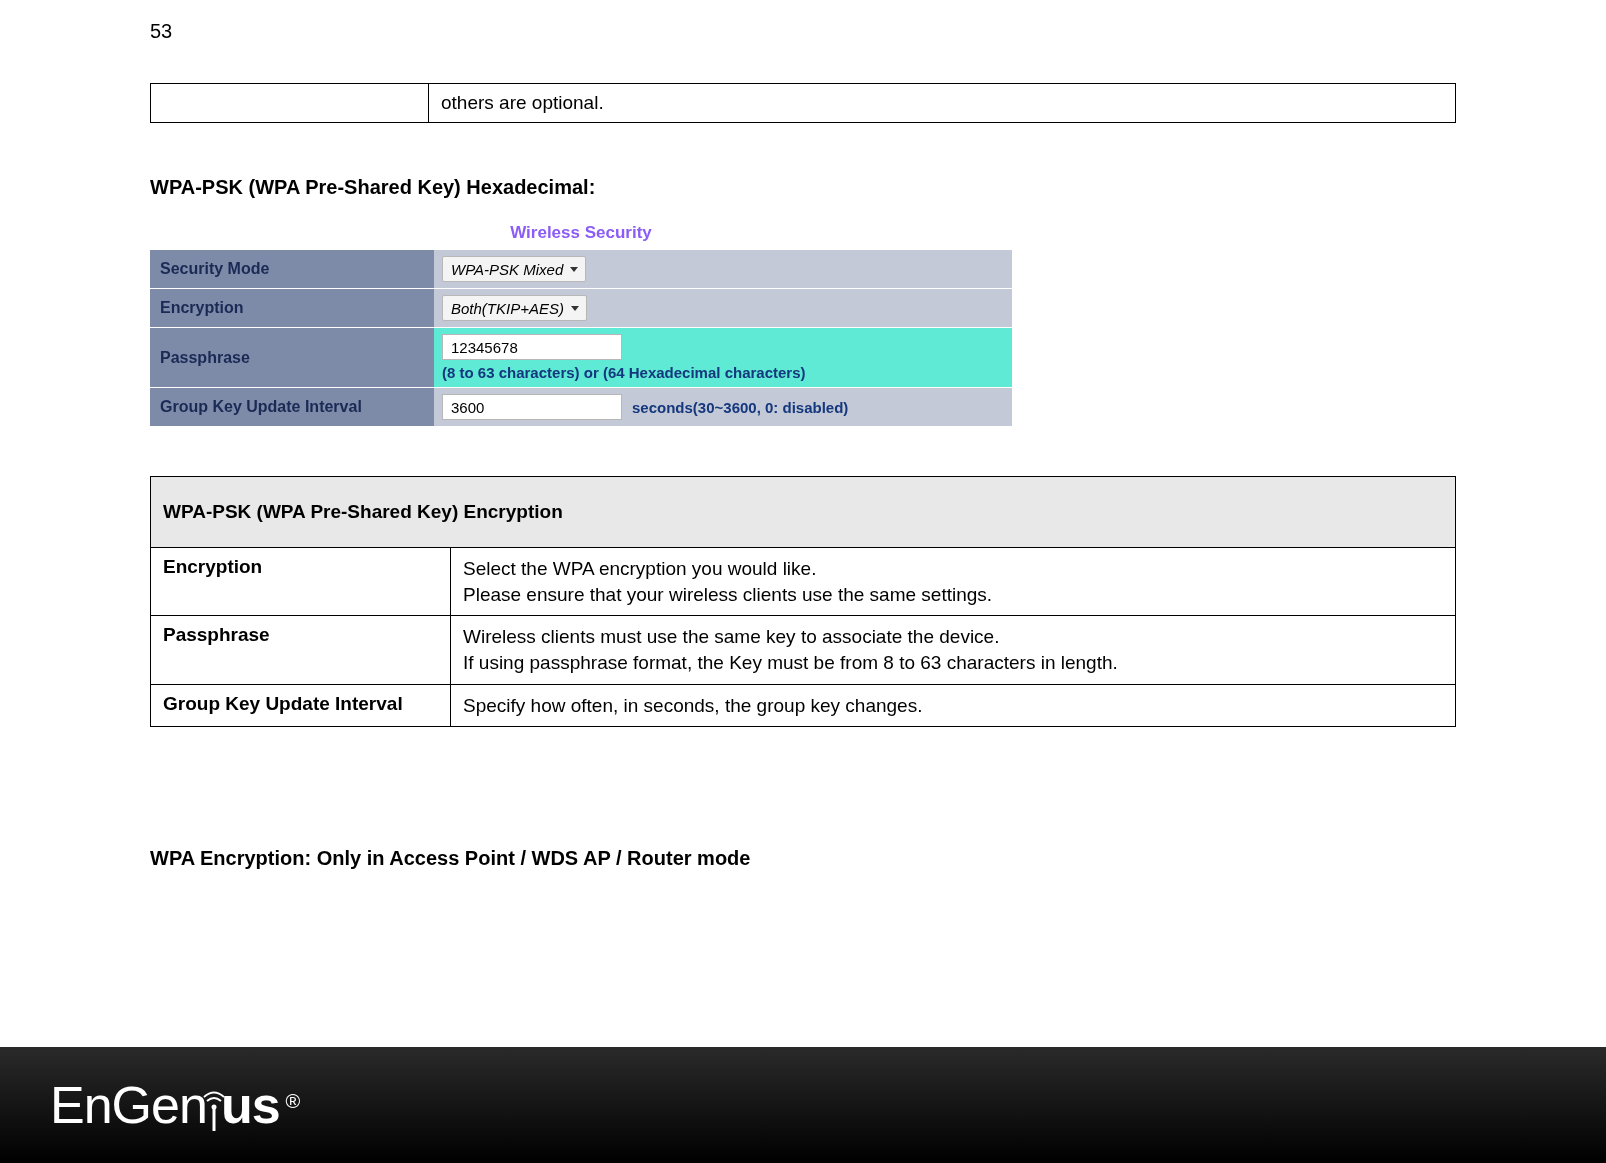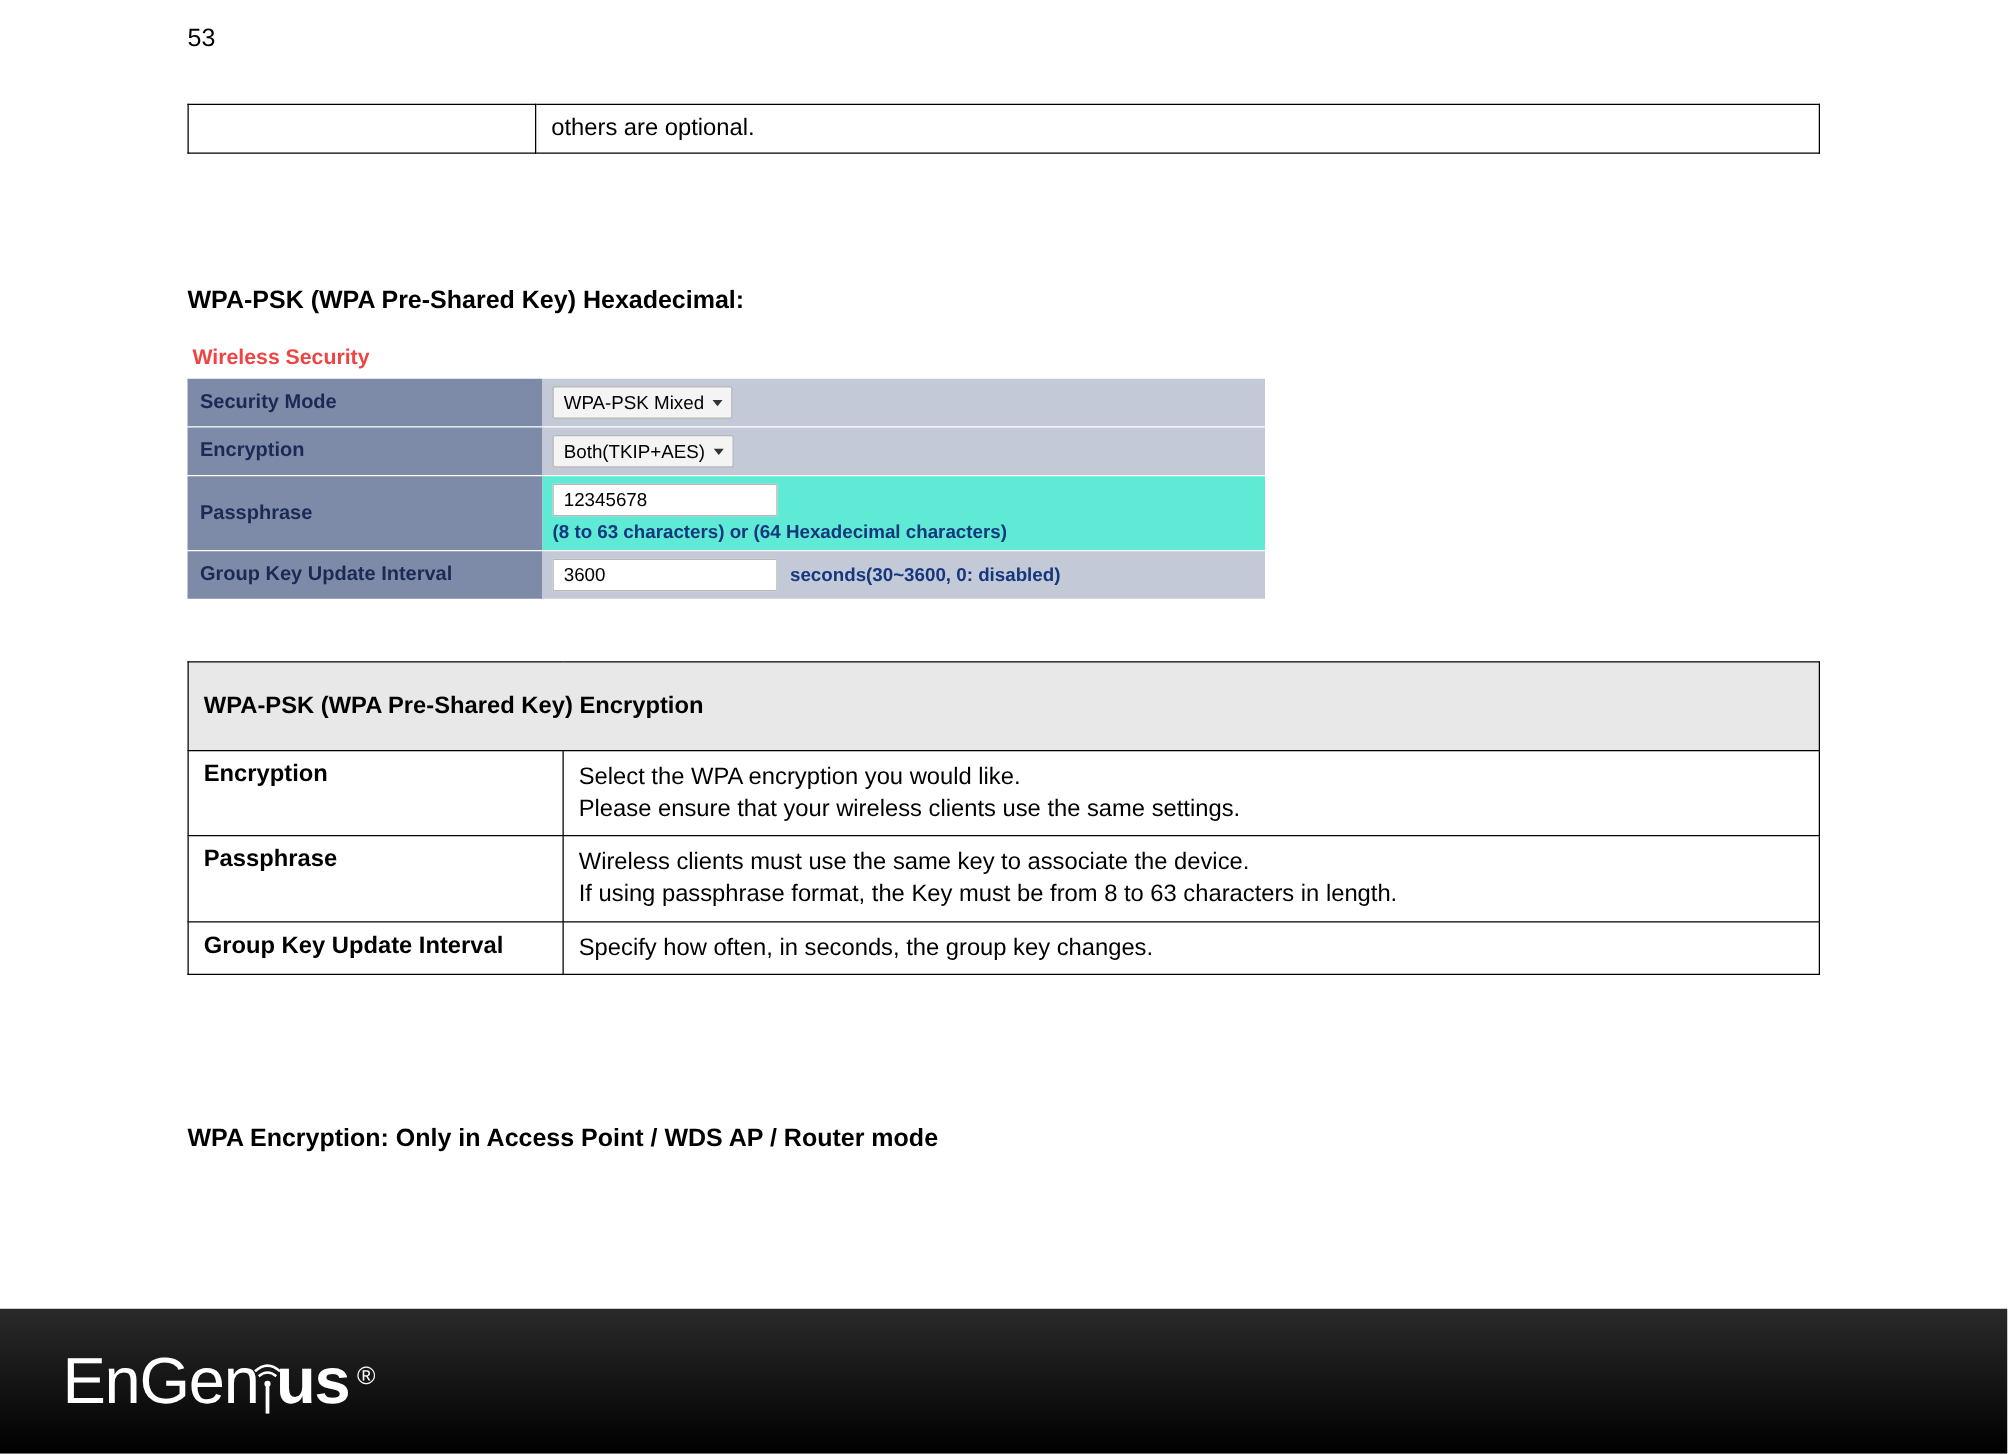--- a/index.html
+++ b/index.html
@@ -14,45 +14,46 @@
   .page {
     padding: 20px 150px 0 150px;
   }
   .page-number {
     font-size: 20px;
     margin-bottom: 40px;
   }
   .top-fragment-table {
     border-collapse: collapse;
     width: 100%;
-    margin-bottom: 106px;
+    margin-bottom: 53px;
     border-radius: 19px;
   }
   .top-fragment-table td {
     border: 1px solid #000;
     padding: 8px 12px;
     font-size: 19px;
   }
   .top-fragment-table td:first-child {
     width: 278px;
   }
   .section-heading {
     font-size: 20px;
     font-weight: bold;
     margin-bottom: 18px;
   }
   .screenshot-panel {
     width: 862px;
     margin-bottom: 50px;
   }
   .ws-title {
-    color: #ef4444;
+    color: #8b5cf6;
     font-weight: bold;
     font-size: 17px;
     padding: 6px 4px 6px 4px;
+    text-align: center;
   }
   .ws-row {
     display: flex;
     align-items: stretch;
     border-top: 1px solid #fff;
   }
   .ws-label {
     width: 284px;
     background: #7d8aa8;
     color: #1a2a55;
@@ -74,20 +75,21 @@
   .ws-select {
     background: #f4f4f4;
     border: 1px solid #b7b7b7;
     border-radius: 2px;
     font-size: 15px;
     padding: 3px 22px 3px 8px;
     position: relative;
     height: 26px;
     display: inline-flex;
     align-items: center;
+    font-style: italic;
   }
   .ws-select::after {
     content: "";
     position: absolute;
     right: 7px;
     top: 50%;
     margin-top: -2px;
     border-left: 4px solid transparent;
     border-right: 4px solid transparent;
     border-top: 5px solid #333;

